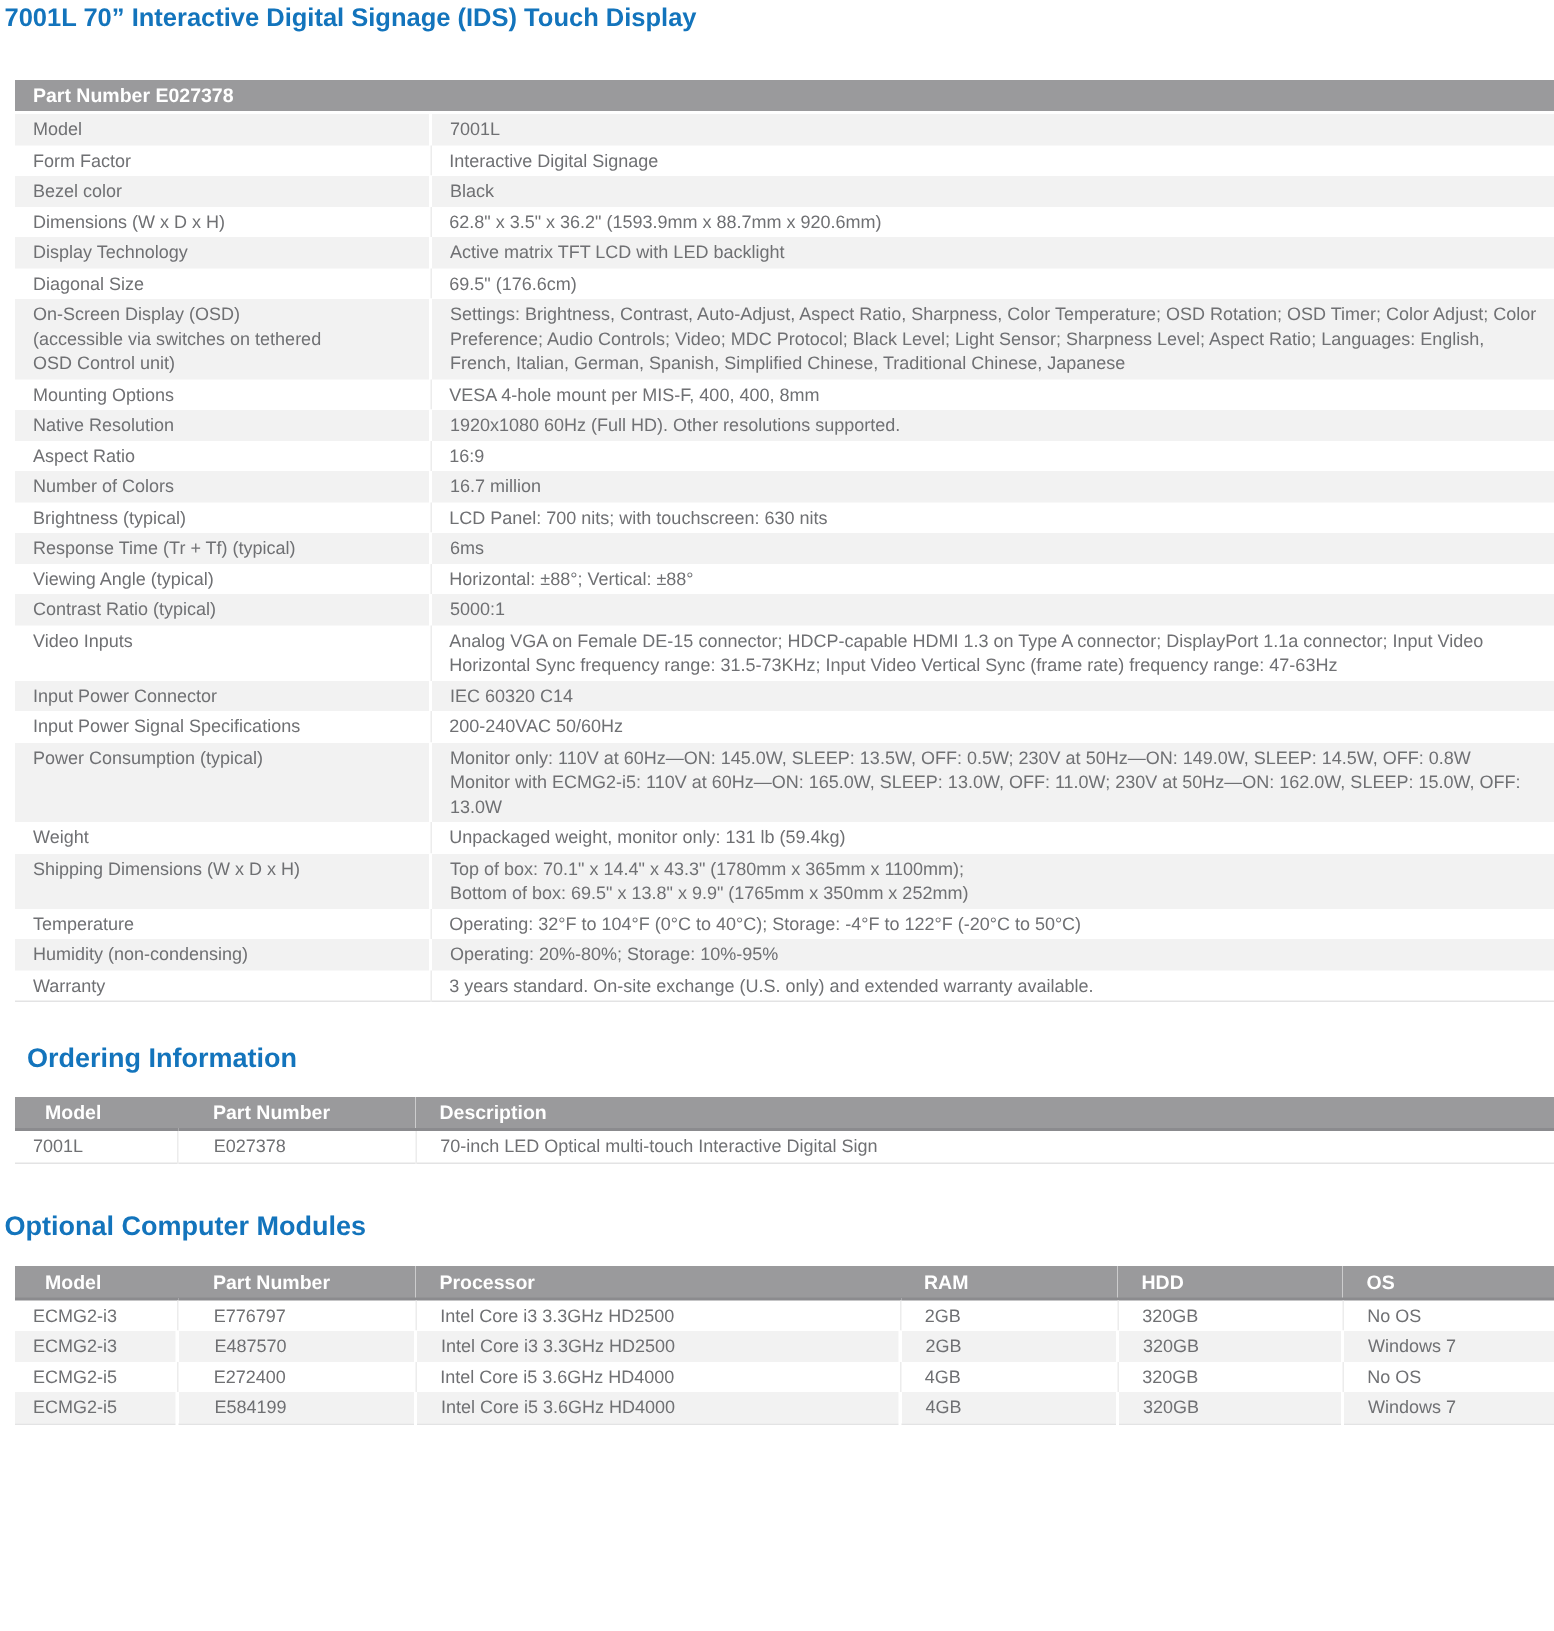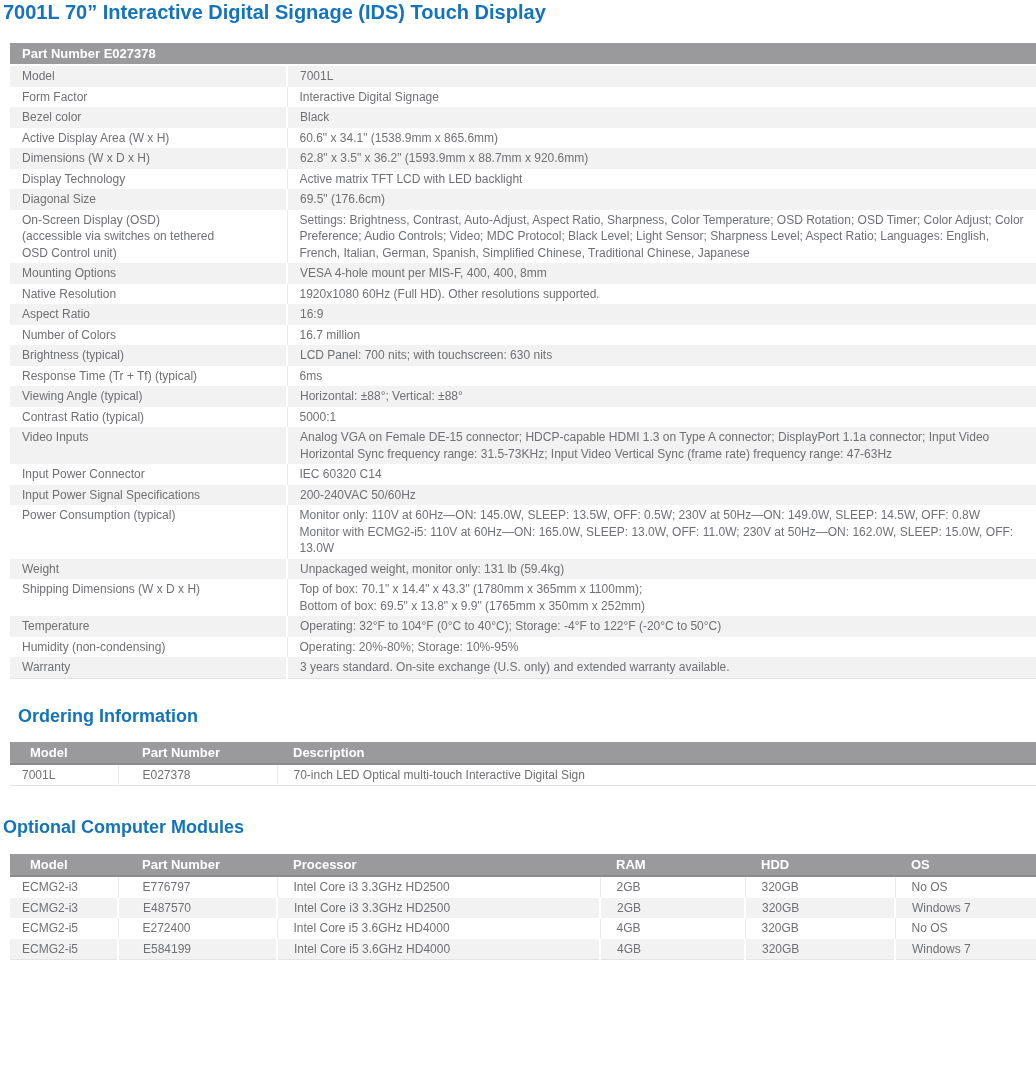--- a/index.html
+++ b/index.html
@@ -8,21 +8,21 @@
     width: 1036px;
     height: 1087px;
     overflow: hidden;
     background: #ffffff;
     font-family: "Liberation Sans", sans-serif;
     color: #6f7073;
   }
   h1.page-title {
     margin: 0;
     padding: 2px 0 0 3px;
-    font-size: 20px;
+    font-size: 17px;
     line-height: 20px;
     font-weight: bold;
     color: #1374bc;
   }
   h2.section-title {
     font-size: 18px;
     line-height: 20px;
     font-weight: bold;
     color: #1374bc;
   }
@@ -82,21 +82,21 @@
   table.modules-table col.mc1 { width: 159px; }
   table.modules-table col.mc2 { width: 323px; }
   table.modules-table col.mc3 { width: 145px; }
   table.modules-table col.mc4 { width: 150px; }
 </style>
 </head>
 <body>
 
 <h1 class="page-title">7001L 70” Interactive Digital Signage (IDS) Touch Display</h1>
 
-<table class="data-table spec-table" style="margin-top:21px;">
+<table class="data-table spec-table" style="margin-top:31px;">
   <colgroup>
       <col class="col-label">
       <col>
     </colgroup>
   <thead>
     <tr>
       <th colspan="2">Part Number E027378</th>
     </tr>
   </thead>
   <tbody>
@@ -104,24 +104,20 @@
         <td>Model</td>
         <td>7001L</td>
       </tr>
       <tr>
         <td>Form Factor</td>
         <td>Interactive Digital Signage</td>
       </tr>
       <tr>
         <td>Bezel color</td>
         <td>Black</td>
-      </tr>
-      <tr>
-        <td>Active Display Area (W x H)</td>
-        <td>60.6" x 34.1" (1538.9mm x 865.6mm)</td>
       </tr>
       <tr>
         <td>Dimensions (W x D x H)</td>
         <td>62.8" x 3.5" x 36.2" (1593.9mm x 88.7mm x 920.6mm)</td>
       </tr>
       <tr>
         <td>Display Technology</td>
         <td>Active matrix TFT LCD with LED backlight</td>
       </tr>
       <tr>

